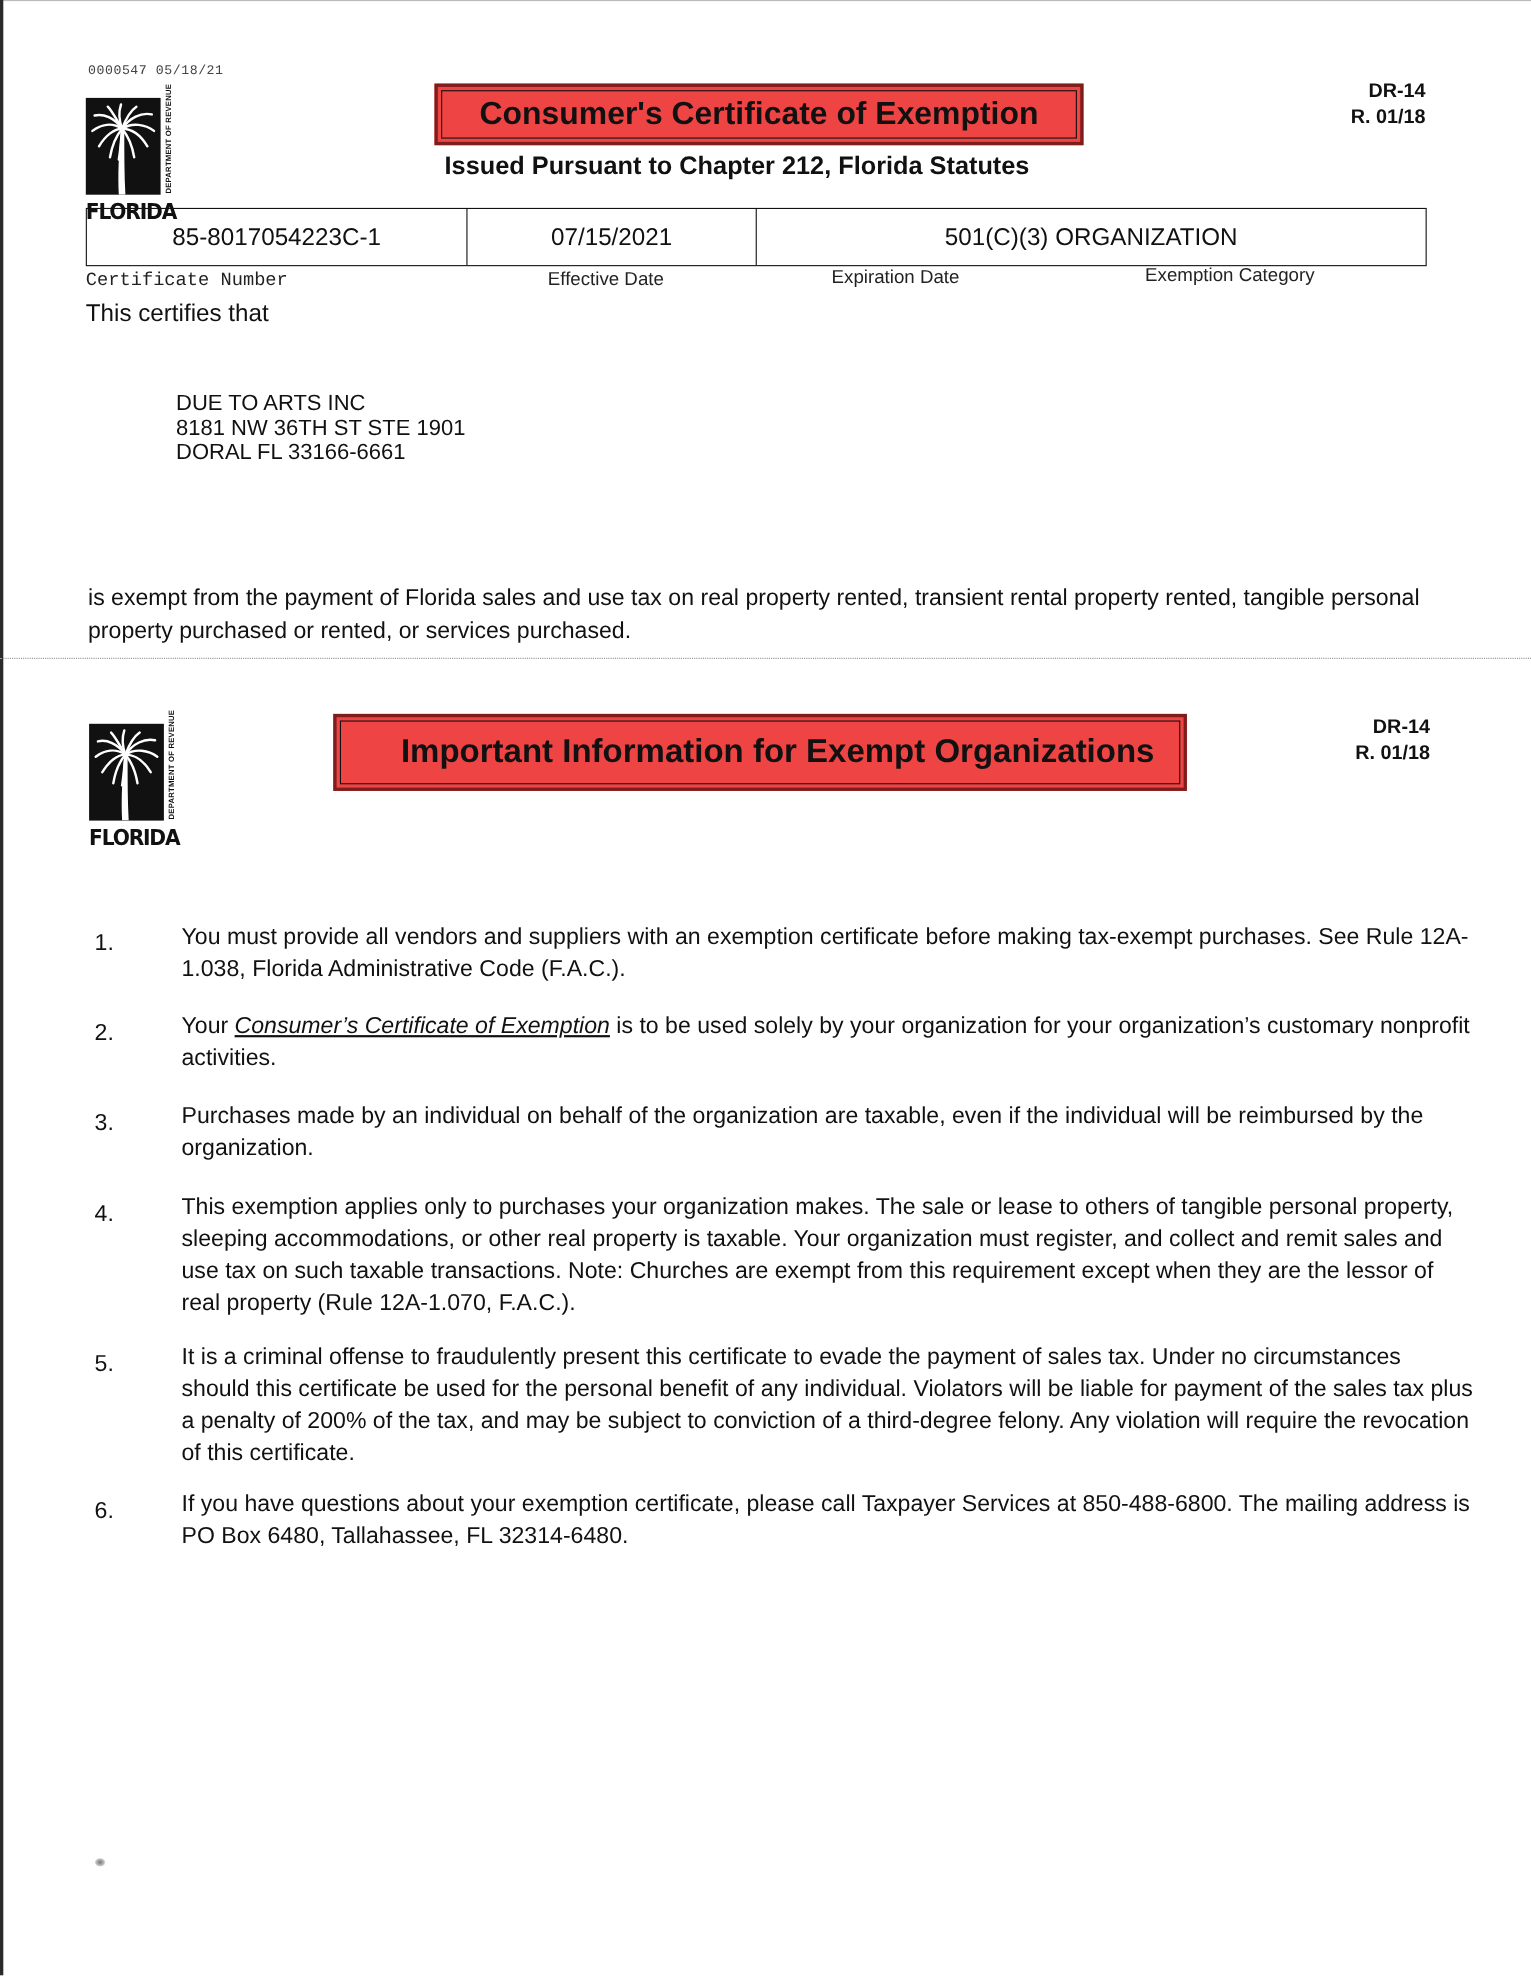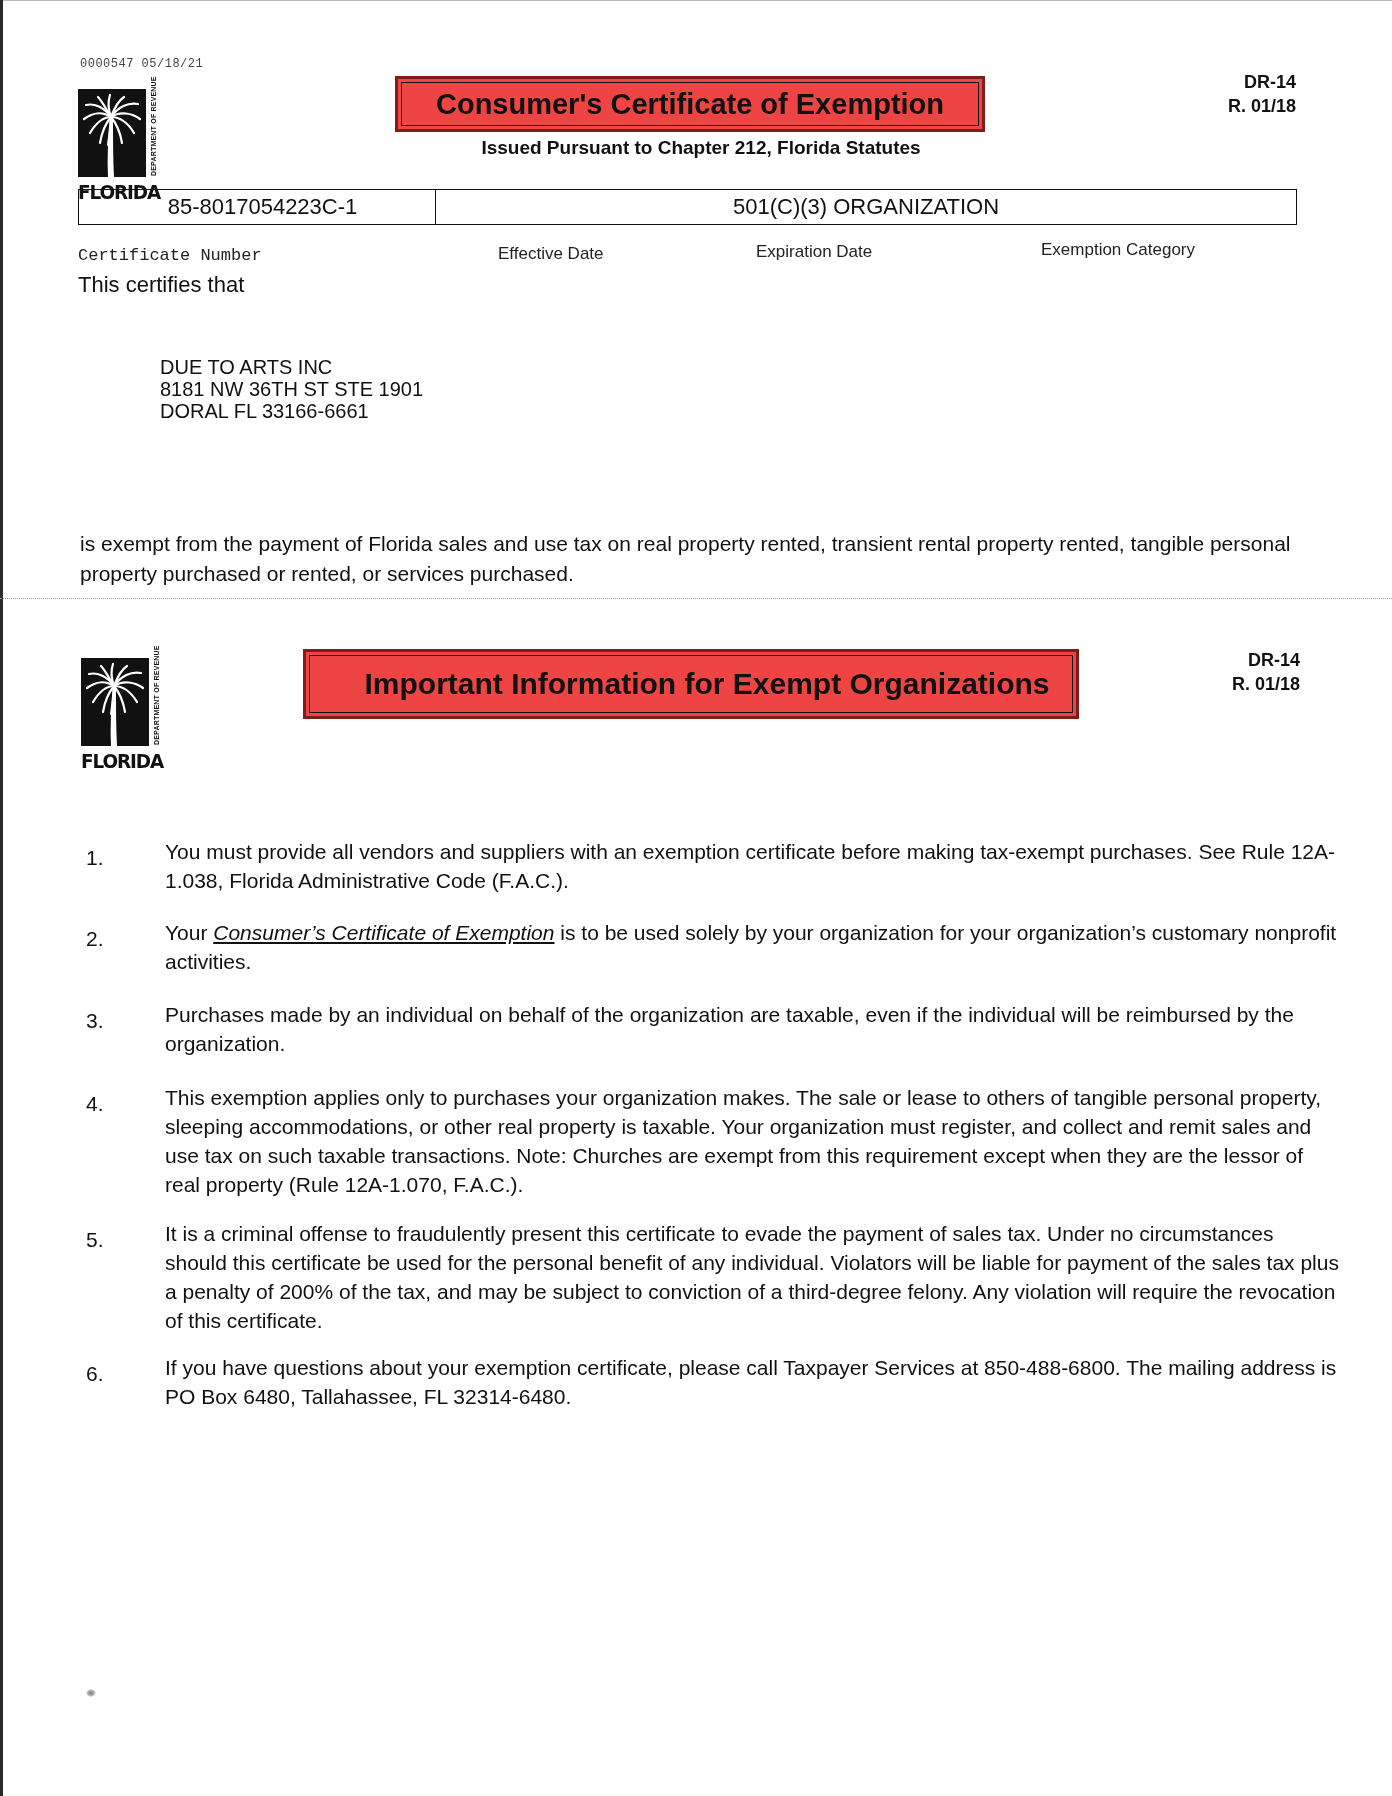--- a/index.html
+++ b/index.html
@@ -28,29 +28,29 @@
   .logo .state { font-family: "DejaVu Sans", sans-serif; font-weight: bold; font-size: 20px; letter-spacing: -1.2px; color: #111; margin-top: 3px; transform: scaleX(0.92); transform-origin: left; }
 
   .title-box {
     border: 3px solid #7f1d1d; padding: 3px; background: #ef4444;
   }
   .title-box .inner {
     border: 1.5px solid #111; text-align: center; font-weight: bold; color: #111;
   }
   .title1 { left: 395px; top: 76px; width: 578px; }
   .title1 .inner { font-size: 29px; line-height: 42px; }
-  .subtitle { left: 409px; top: 137px; width: 584px; text-align: center; font-weight: bold; font-size: 19px; }
+  .subtitle { left: 378px; top: 137px; width: 584px; text-align: center; font-weight: bold; font-size: 23px; }
 
   .form-id { text-align: right; font-weight: bold; font-size: 18px; line-height: 24px; }
   .form-id1 { left: 1196px; top: 70px; width: 100px; }
   .form-id2 { left: 1200px; top: 648px; width: 100px; }
 
   .cert-table {
-    left: 78px; top: 189px; width: 1219px; height: 36px;
-    border: 1.5px solid #111; display: flex; box-sizing: border-box; padding-left: 11px;
+    left: 78px; top: 189px; width: 1219px; height: 53px;
+    border: 1.5px solid #111; display: flex; box-sizing: border-box;
   }
   .cert-table .cell {
     height: 100%; display: flex; align-items: center; justify-content: center;
     font-size: 22px; border-right: 1.5px solid #111; box-sizing: border-box;
   }
   .cert-table .cell:last-child { border-right: none; }
   .c1 { width: 346px; } .c2 { width: 263px; } .c3 { width: 265px; } .c4 { flex: 1; }
   .cert-labels { left: 78px; top: 244px; width: 1219px; height: 22px; }
   .cert-labels span { position: absolute; font-size: 17px; color: #222; top: 0; }
 
@@ -110,20 +110,21 @@
 </div>
 <div class="abs subtitle">Issued Pursuant to Chapter 212, Florida Statutes</div>
 
 <div class="abs form-id form-id1">
   <div>DR-14</div>
   <div>R. 01/18</div>
 </div>
 
 <div class="abs cert-table">
   <div class="cell c1">85-8017054223C-1</div>
+  <div class="cell c2">07/15/2021</div>
   <div class="cell c4">501(C)(3) ORGANIZATION</div>
 </div>
 <div class="abs cert-labels">
   <span style="left:0; top:2px;font-family:Liberation Mono, monospace;">Certificate Number</span>
   <span style="left:420px; top:0;">Effective Date</span>
   <span style="left:678px; top:-2px;">Expiration Date</span>
   <span style="left:963px; top:-4px;">Exemption Category</span>
 </div>
 
 <div class="abs certifies">This certifies that</div>

